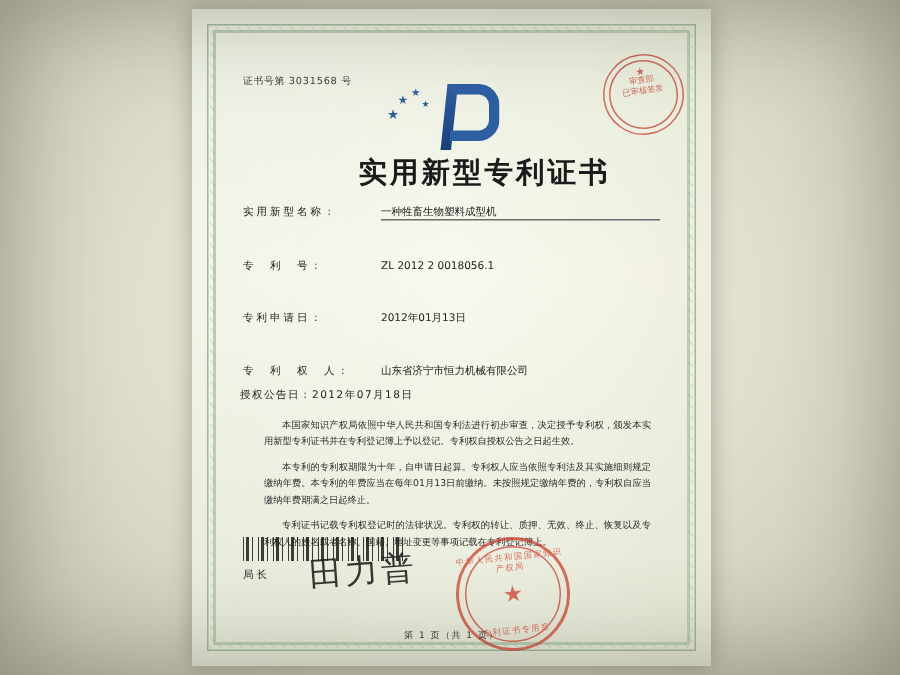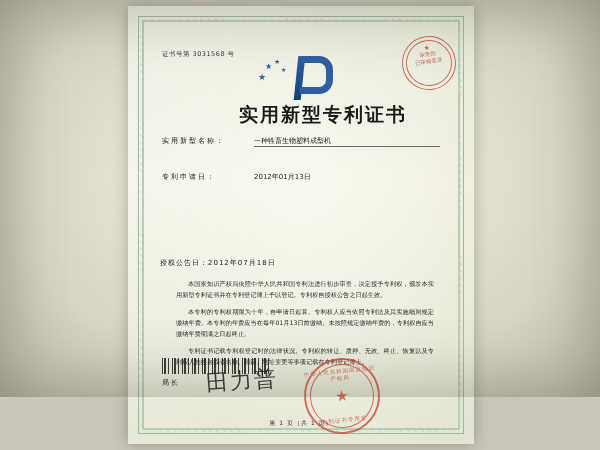--- a/index.html
+++ b/index.html
@@ -2,21 +2,21 @@
 <html><head>
 <meta charset="utf-8">
 <style>
   html,body{margin:0;padding:0;}
   body{
     width:600px;height:450px;overflow:hidden;
     background:#c9c7bb;
     font-family:"DejaVu Sans","Liberation Sans",sans-serif;
   }
   #scan{
-    position:absolute;left:0;top:0;width:600px;height:397px;
+    position:absolute;left:0;top:0;width:600px;height:450px;
     background:
       radial-gradient(ellipse at 50% 45%, #efeee2 0%, #e6e4d4 38%, #d6d4c2 68%, #bdbbab 100%);
   }
   
   .sheet{
     position:absolute;left:128px;top:6px;width:346px;height:438px;
     background:
       linear-gradient(105deg, rgba(255,255,255,.55) 0%, rgba(255,255,255,0) 45%),
       radial-gradient(ellipse at 50% 40%, #fbfbf3 0%, #f4f3e7 50%, #e9e7d6 100%);
     box-shadow:0 0 14px rgba(90,88,70,.45);
@@ -205,22 +205,30 @@
     </div>
 
     <div class="title">实用新型专利证书</div>
 
     <div class="fields">
       <div class="frow underline">
         <span class="flabel">实用新型名称：</span>
         <span class="fvalue">一种牲畜生物塑料成型机</span>
       </div>
       <div class="frow">
+        <span class="flabel">专　利　号：</span>
+        <span class="fvalue">ZL 2012 2 0018056.1</span>
+      </div>
+      <div class="frow">
         <span class="flabel">专利申请日：</span>
         <span class="fvalue">2012年01月13日</span>
+      </div>
+      <div class="frow">
+        <span class="flabel">专　利　权　人：</span>
+        <span class="fvalue">山东省济宁市恒力机械有限公司</span>
       </div>
     </div>
 
     <div class="grant">授权公告日：2012年07月18日</div>
 
     <div class="body">
       <p>本国家知识产权局依照中华人民共和国专利法进行初步审查，决定授予专利权，颁发本实用新型专利证书并在专利登记簿上予以登记。专利权自授权公告之日起生效。</p>
       <p>本专利的专利权期限为十年，自申请日起算。专利权人应当依照专利法及其实施细则规定缴纳年费。本专利的年费应当在每年01月13日前缴纳。未按照规定缴纳年费的，专利权自应当缴纳年费期满之日起终止。</p>
       <p>专利证书记载专利权登记时的法律状况。专利权的转让、质押、无效、终止、恢复以及专利权人的姓名或者名称、国籍、地址变更等事项记载在专利登记簿上。</p>
     </div>

